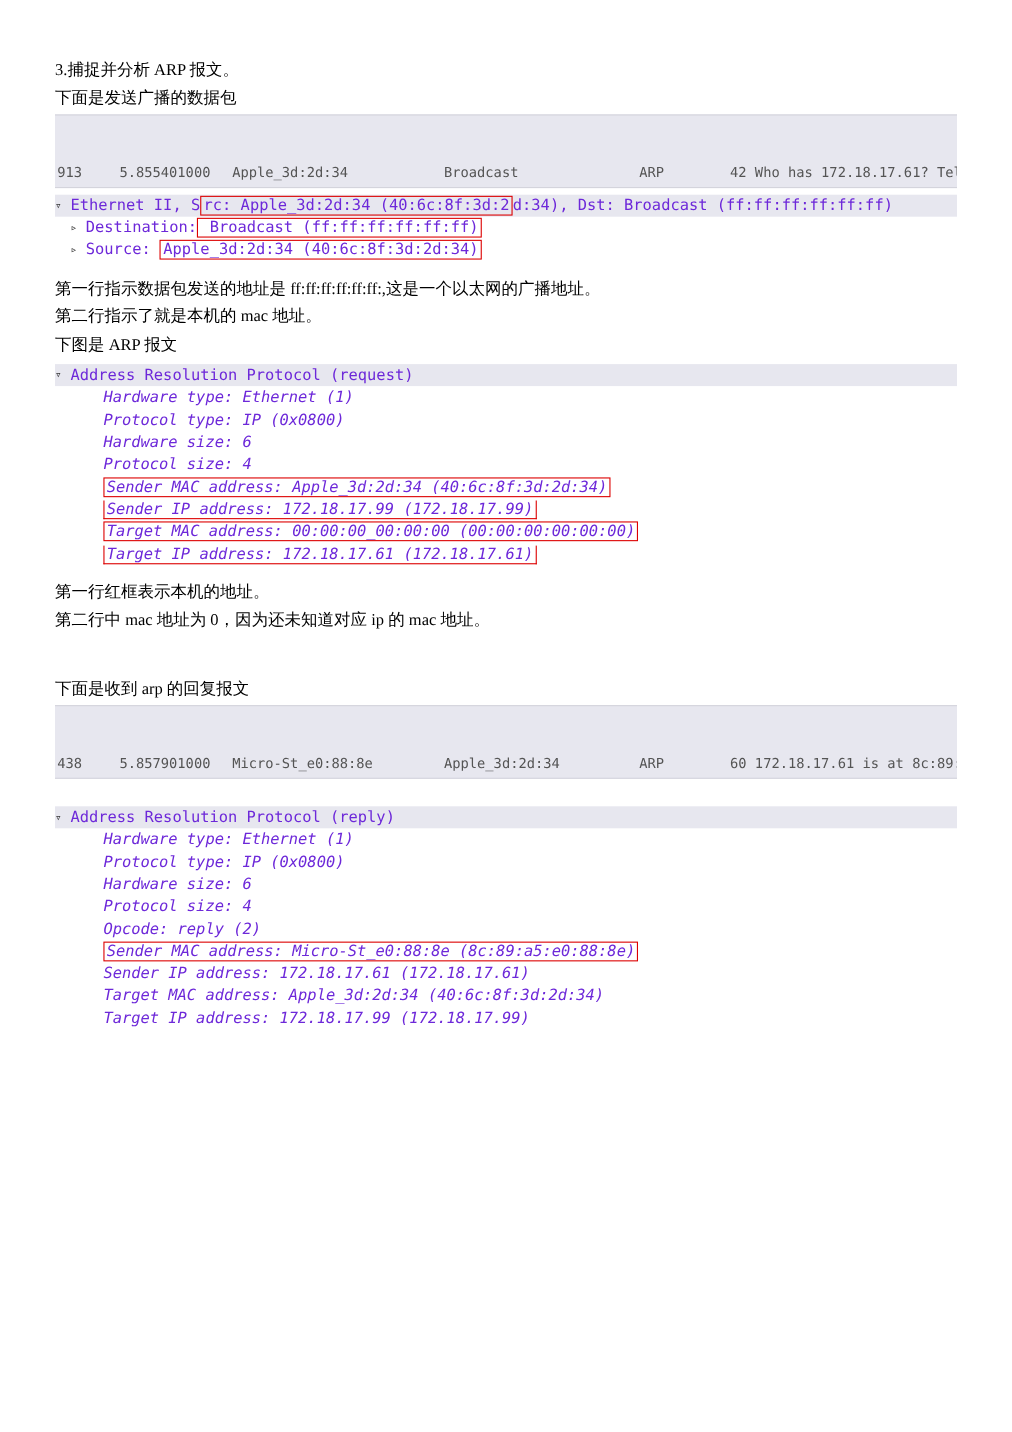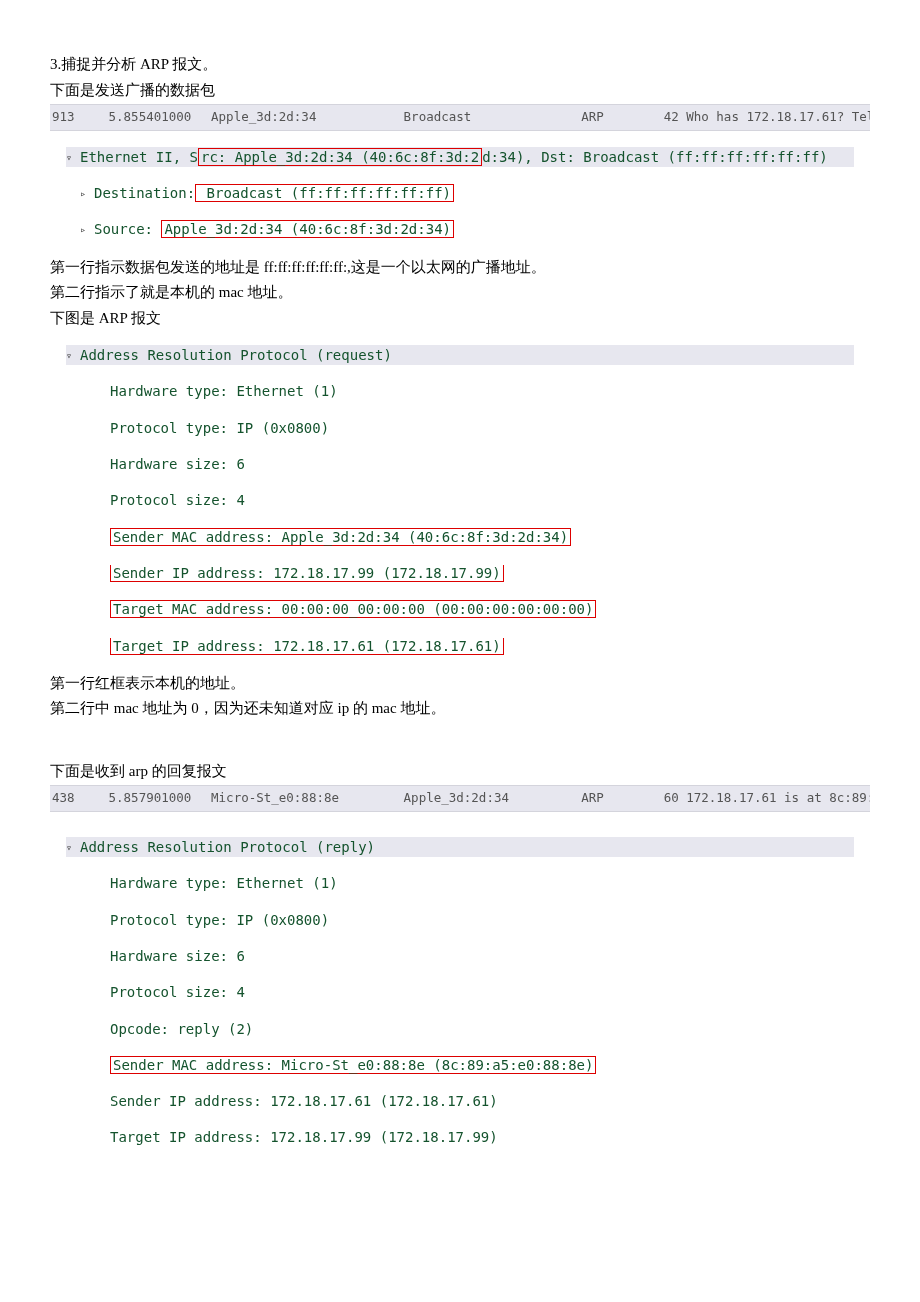--- a/index.html
+++ b/index.html
@@ -23,32 +23,32 @@
     overflow: hidden;
     border-top: 1px solid #d4d4dc;
     border-bottom: 1px solid #d4d4dc;
     margin: 0;
   }
   .cap-row span { display: inline-block; }
   .c-no   { width: 45px;  }
   .c-time { width: 95px;  padding-left: 4px; }
   .c-src  { width: 185px; }
   .c-dst  { width: 170px; }
-  .c-prot { width: 75px;  }
+  .c-prot { width: 75px; margin-top: 40px;  }
   .c-info { }
   .mono {
     font-family: "Lucida Console", Monaco, monospace;
     font-size: 14px;
     line-height: 1.45;
     white-space: pre;
-    color: #14532d;
-    margin: 16px;
+    color: #6d28d9;
+    margin: 0;
   }
   .shade { background: #e7e7ef; }
-  .indent2 { padding-left: 44px; }
+  .indent2 { padding-left: 44px; font-style: italic; }
   .redbox {
     border: 1px solid #d00;
     padding: 0 2px;
   }
   .tri::before {
     content: "▿";
     display: inline-block;
     width: 14px;
     font-size: 10px;
     color: #333;
@@ -116,14 +116,15 @@
 
 <div class="snippet" style="margin-top:25px">
   <div class="mono shade tri" style="padding-right:93px"><span>Address Resolution Protocol (reply)</span></div>
   <div class="mono indent2">Hardware type: Ethernet (1)</div>
   <div class="mono indent2">Protocol type: IP (0x0800)</div>
   <div class="mono indent2">Hardware size: 6</div>
   <div class="mono indent2">Protocol size: 4</div>
   <div class="mono indent2">Opcode: reply (2)</div>
   <div class="mono indent2"><span class="redbox">Sender MAC address: Micro-St_e0:88:8e (8c:89:a5:e0:88:8e)</span></div>
   <div class="mono indent2">Sender IP address: 172.18.17.61 (172.18.17.61)</div>
+  <div class="mono indent2">Target MAC address: Apple_3d:2d:34 (40:6c:8f:3d:2d:34)</div>
   <div class="mono indent2">Target IP address: 172.18.17.99 (172.18.17.99)</div>
 </div>
 
 </body></html>

